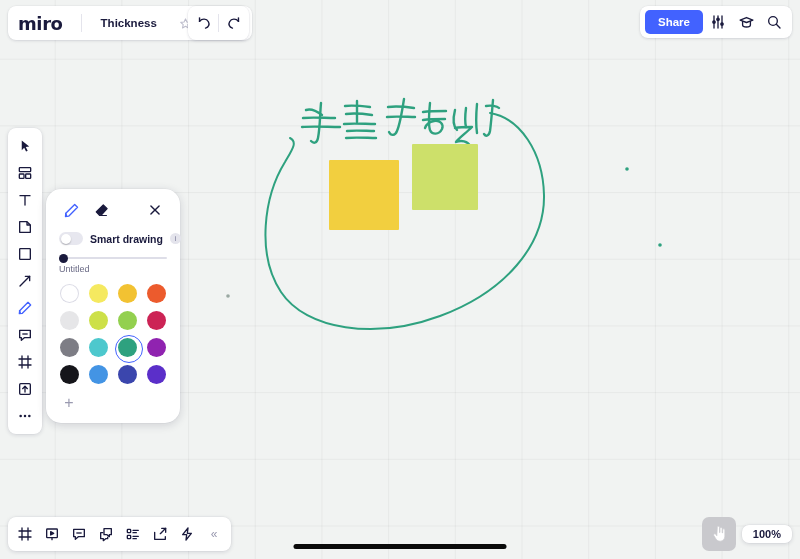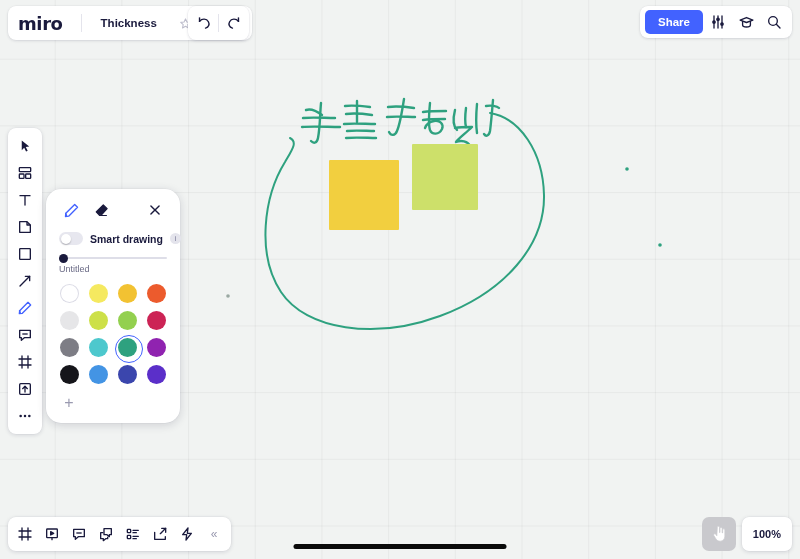--- a/index.html
+++ b/index.html
@@ -233,21 +233,21 @@
     display: flex; align-items: center; gap: 6px;
   }
   #hand-btn {
     width: 34px; height: 34px;
     background: #c9c9cd;
     border-radius: 7px;
     display: flex; align-items: center; justify-content: center;
     color: #fff;
   }
   #zoom-level {
-    height: 34px;
+    height: 18px;
     min-width: 48px;
     padding: 0 11px;
     background: #fff;
     border-radius: 7px;
     box-shadow: 0 1px 4px rgba(24,24,56,0.14), 0 0 0 0.5px rgba(24,24,56,0.04);
     display: flex; align-items: center; justify-content: center;
     font-size: 11px; font-weight: 700; color: #1a1a3d; text-align: right;
   }
 
   #home-indicator {

